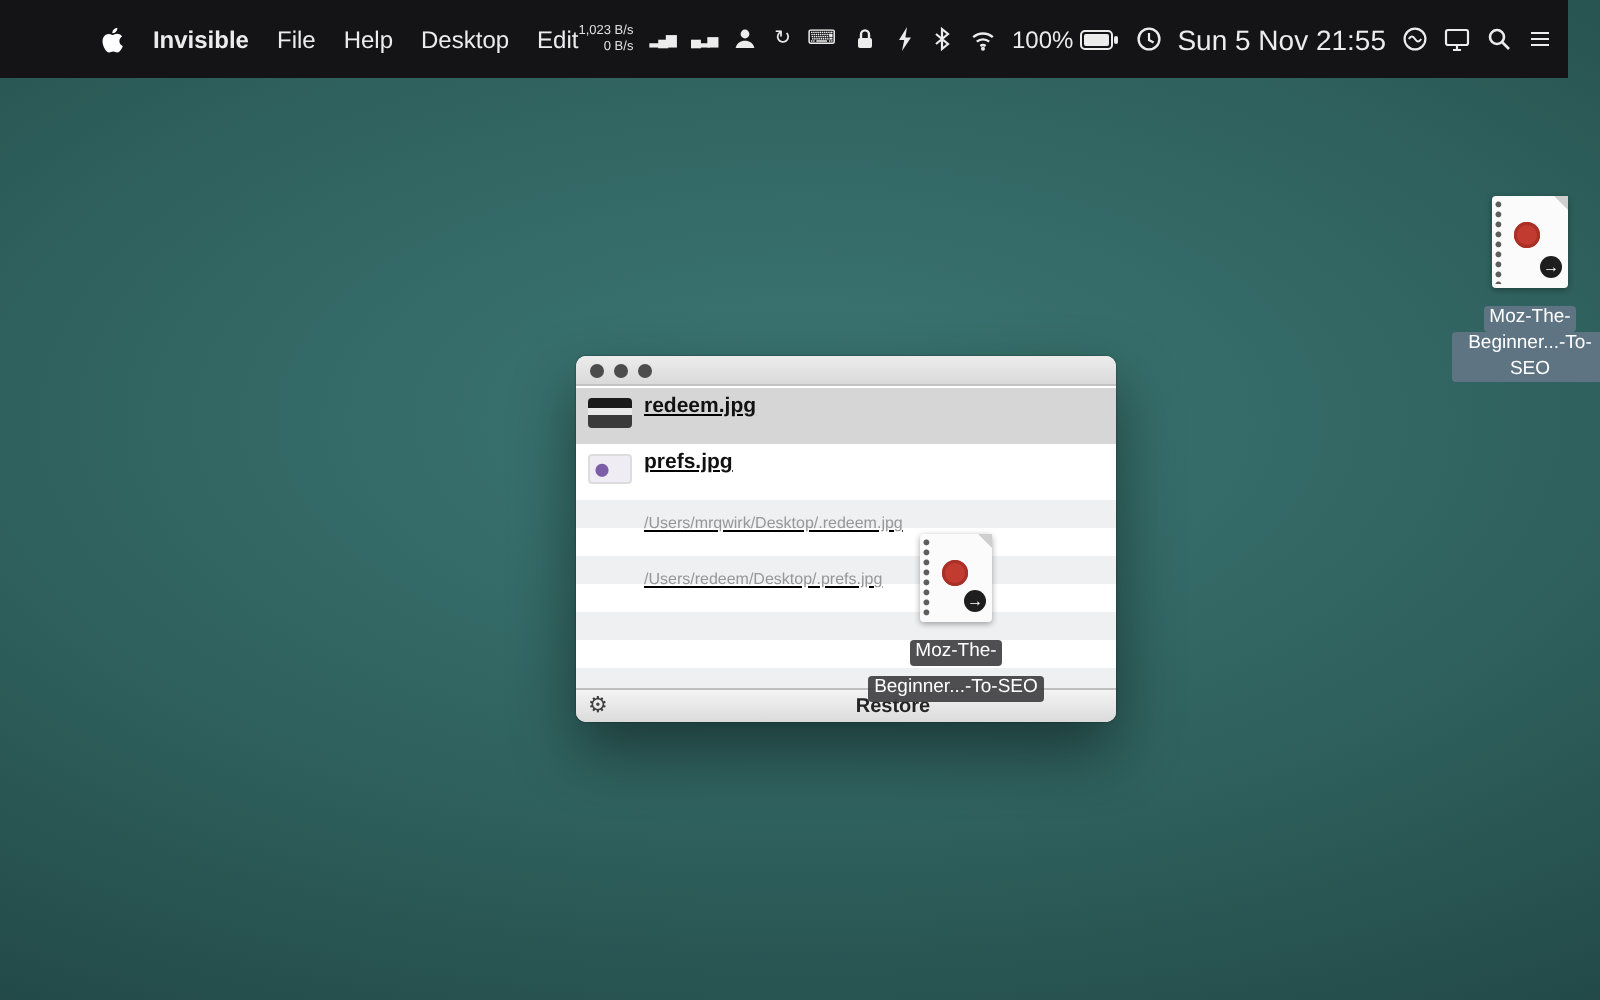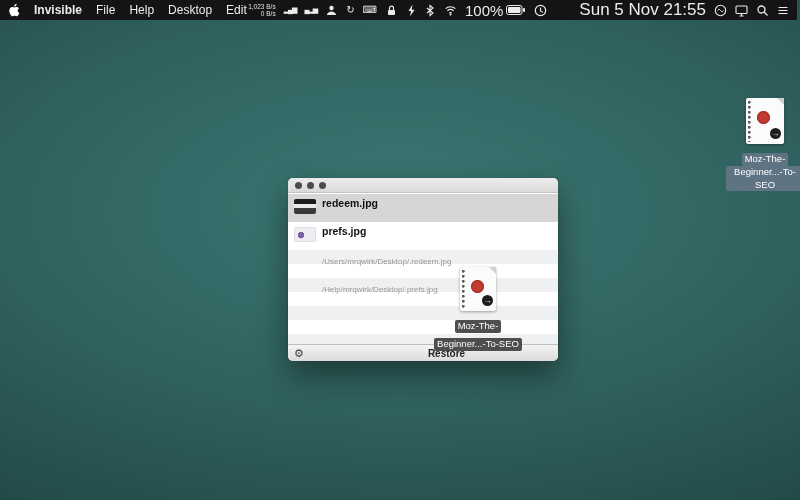--- a/index.html
+++ b/index.html
@@ -10,53 +10,54 @@
     position: relative;
   }
   .desktop {
     position: absolute; inset: 0;
     background: radial-gradient(ellipse 120% 95% at 50% 42%,
       #3b7773 0%, #2f615e 42%, #234b49 72%, #183735 100%);
   }
 
   
   .menubar {
-    position: absolute; top: 0; left: 0; right: 3px; height: 20px;
+    position: absolute; top: 0; left: 0; right: 16px; height: 39px;
     background: #141416; color: #ececec;
-    display: flex; align-items: center; justify-content: space-between;
+    display: flex; align-items: center; justify-content: flex-end;
     padding: 0 8px; font-size: 12px;
   }
   .mb-left { display: flex; align-items: center; gap: 14px; }
   .apple { display: flex; align-items: center; }
   .app-name { font-weight: bold; }
   .menu-item { cursor: default; }
   .mb-right { display: flex; align-items: center; gap: 8px; }
   .netstats { display: flex; flex-direction: column; align-items: flex-end;
     font-size: 6.5px; line-height: 7.5px; color: #e0e0e0; }
   .mi { display: flex; align-items: center; color: #ececec; }
   .glyph { font-size: 10px; line-height: 12px; }
   .bars { font-size: 7px; letter-spacing: -1px; }
-  .battery-wrap { display: flex; align-items: center; gap: 3px; font-size: 15px; }
-  .datetime { font-size: 17px; white-space: nowrap; margin-left: 24px; }
+  .battery-wrap { display: flex; align-items: center; gap: 3px; font-size: 12px; }
+  .datetime { font-size: 14px; white-space: nowrap; }
 
   
   .window {
     position: absolute; left: 288px; top: 178px; width: 270px; height: 183px;
     background: #fff; border-radius: 5px; overflow: hidden;
     box-shadow: 0 14px 32px rgba(0,0,0,0.45), 0 0 1px rgba(0,0,0,0.5);
   }
   .titlebar {
     height: 15px; background: linear-gradient(#ececec, #dadada);
     border-bottom: 1px solid #c2c2c2;
     display: flex; align-items: center; gap: 5px; padding-left: 7px;
   }
   .tl { width: 7px; height: 7px; border-radius: 50%; background: #4c4c4c; }
   .list {
     position: absolute; top: 16px; left: 0; right: 0; bottom: 17px;
     background: repeating-linear-gradient(180deg, #eef0f2 0 14px, #ffffff 14px 28px);
+    text-decoration: underline;
   }
   .file-row {
     height: 28px; padding: 3px 6px 0 6px;
     display: flex; gap: 6px; align-items: flex-start; background: #fff;
   }
   .file-row.selected { background: #d6d6d6; }
   .thumb { width: 22px; height: 15px; border-radius: 2px; margin-top: 2px; flex: 0 0 auto; }
   .thumb-redeem { background: linear-gradient(180deg, #1b1b1b 0 35%, #e9e9e9 35% 58%, #3a3a3a 58%); }
   .thumb-prefs  { background: radial-gradient(circle at 30% 55%, #7b5ea7 0 3px, rgba(0,0,0,0) 3.5px), #efecf4; border: 1px solid #ddd; }
   .file-name { font-size: 10.5px; font-weight: bold; color: #111; line-height: 13px; }
@@ -229,21 +230,21 @@
         <span class="thumb thumb-redeem"></span>
         <span>
           <div class="file-name">redeem.jpg</div>
           <div class="file-path">/Users/mrqwirk/Desktop/.redeem.jpg</div>
         </span>
       </div>
       <div class="file-row">
         <span class="thumb thumb-prefs"></span>
         <span>
           <div class="file-name">prefs.jpg</div>
-          <div class="file-path">/Help/mrqwirk/Desktop/.prefs.jpg</div>
+          <div class="file-path">/Users/redeem/Desktop/.prefs.jpg</div>
         </span>
       </div>
 
       <div class="drag-ghost">
         <div class="doc-icon">
           <span class="doc-fold"></span>
           <span class="doc-spiral"></span>
           <span class="doc-badge-red"></span>
           <span class="doc-badge-dark">→</span>
         </div>

